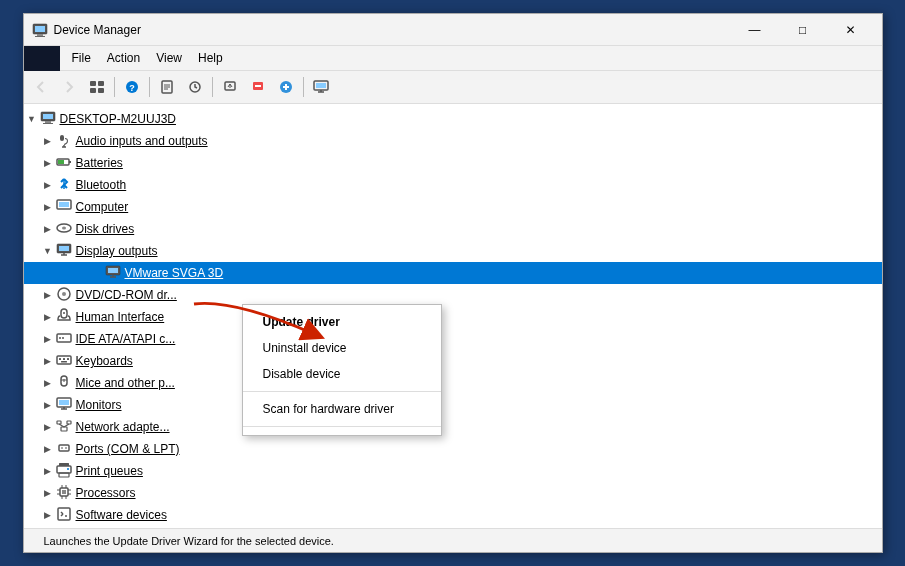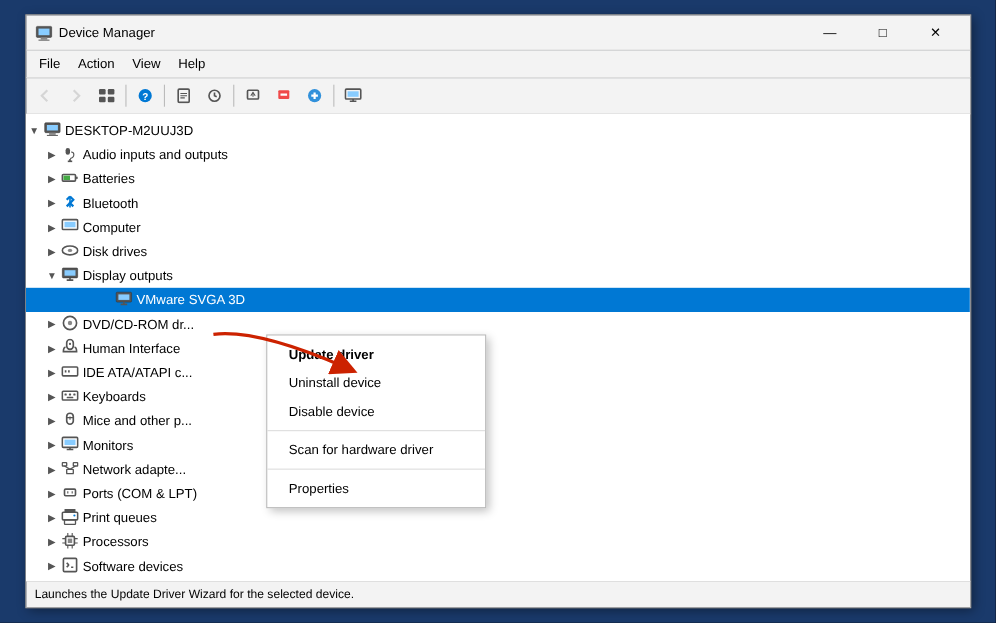--- a/index.html
+++ b/index.html
@@ -57,20 +57,21 @@
       display: flex;
       align-items: center;
       justify-content: center;
       color: #000;
     }
     .menu-bar {
       display: flex;
       padding: 2px 4px;
       background: #f3f3f3;
       border-bottom: 1px solid #ddd;
+      margin-left: 36px;
     }
     .menu-item {
       padding: 3px 8px;
       cursor: pointer;
       font-size: 12px;
       color: #000;
     }
     .toolbar {
       display: flex;
       align-items: center;
@@ -135,20 +136,21 @@
       height: 16px;
       margin-right: 4px;
       flex-shrink: 0;
       display: flex;
       align-items: center;
       justify-content: center;
       font-size: 13px;
     }
     .tree-label {
       font-size: 12px;
+      text-decoration: underline;
     }
     .context-menu {
       position: absolute;
       left: 218px;
       top: 200px;
       width: 200px;
       background: #fff;
       border: 1px solid #bbb;
       box-shadow: 3px 3px 8px rgba(0,0,0,0.25);
       z-index: 100;
@@ -166,21 +168,21 @@
       height: 1px;
       background: #ddd;
       margin: 4px 0;
     }
     .status-bar {
       height: 24px;
       background: #f3f3f3;
       border-top: 1px solid #ddd;
       display: flex;
       align-items: center;
-      padding: 0 8px;
+      padding: 0 20px;
       font-size: 11px;
       color: #000;
     }
     
     .arrow-overlay {
       position: absolute;
       top: 190px;
       left: 150px;
       width: 180px;
       height: 70px;
@@ -546,21 +548,20 @@
         </div>
       </div>
 
     <div class="context-menu">
       <div class="ctx-item bold default">Update driver</div>
       <div class="ctx-item">Uninstall device</div>
       <div class="ctx-item">Disable device</div>
       <div class="ctx-sep"></div>
       <div class="ctx-item">Scan for hardware driver</div>
       <div class="ctx-sep"></div>
-      <div class="ctx-item">Properties</div>
     </div>
 
     <svg class="arrow-overlay" viewBox="0 0 180 70" xmlns="http://www.w3.org/2000/svg">
       <defs>
         <marker id="arrowhead" markerWidth="8" markerHeight="8" refX="4" refY="4" orient="auto">
           <path d="M0,0 L8,4 L0,8 Z" fill="#cc2200"></path>
         </marker>
       </defs>
       <path d="M20,10 Q60,5 140,40" stroke="#cc2200" stroke-width="3" fill="none" marker-end="url(#arrowhead)"></path>
     </svg>

